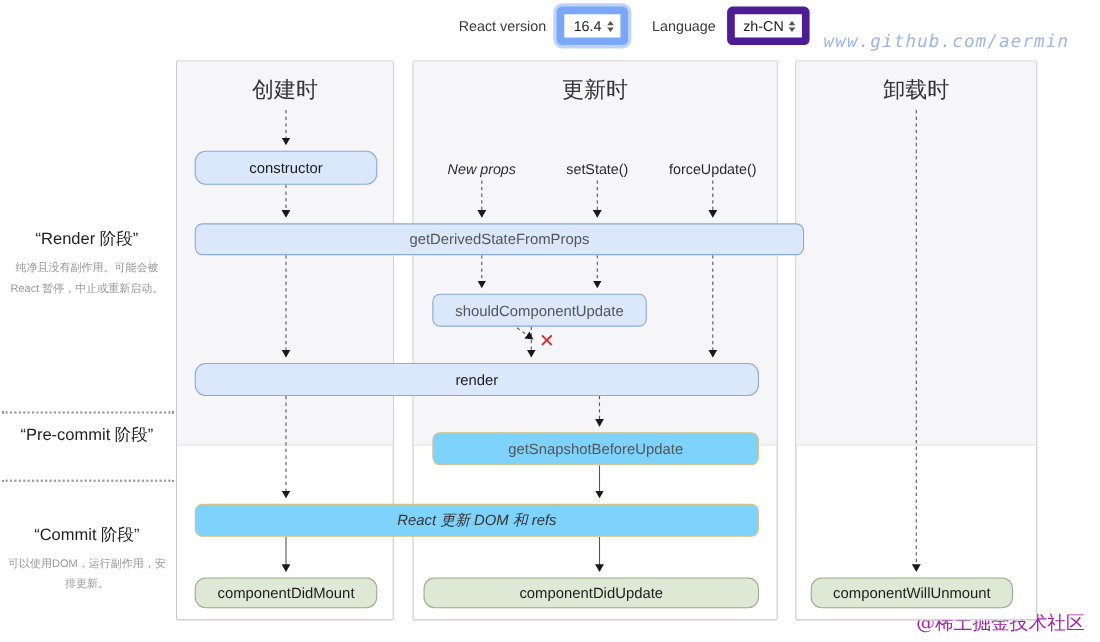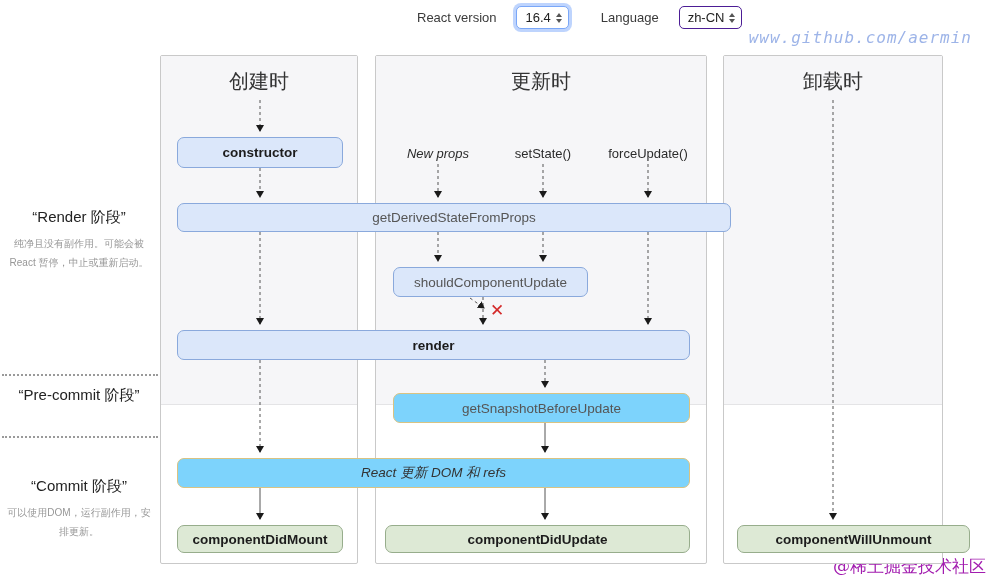--- a/index.html
+++ b/index.html
@@ -2,22 +2,22 @@
 <html><head>
 <meta charset="utf-8">
 <style>
   html,body{margin:0;padding:0;}
   body{
     width:1000px;height:584px;position:relative;background:#ffffff;
     font-family:"Liberation Sans","DejaVu Sans",sans-serif;
     color:#333;overflow:hidden;
   }
   
-  .topbar{position:absolute;left:417px;top:6px;display:flex;align-items:center;gap:20px;font-size:13px;color:#3a3a3a;}
-  .select{display:inline-flex;align-items:center;gap:5px;padding:2px 6px 2px 8px;border:1px solid #4c1d95;
+  .topbar{position:absolute;left:417px;top:6px;display:flex;align-items:center;gap:10px;font-size:13px;color:#3a3a3a;}
+  .select{display:inline-flex;align-items:center;gap:5px;padding:2px 6px 2px 8px;border:7px solid #4c1d95;
     border-radius:5px;background:#fff;font-size:13px;color:#222;cursor:pointer;height:17px;}
   .select.focused{border-color:#7aa7f8;box-shadow:0 0 0 3px rgba(110,160,250,.45);}
   .stepper{display:flex;flex-direction:column;align-items:center;gap:2px;}
   .stepper .up{width:0;height:0;border-left:3.5px solid transparent;border-right:3.5px solid transparent;border-bottom:4px solid #555;}
   .stepper .dn{width:0;height:0;border-left:3.5px solid transparent;border-right:3.5px solid transparent;border-top:4px solid #555;}
   
   .wm-top{position:absolute;right:28px;top:28px;font-family:"DejaVu Sans Mono","Liberation Mono",monospace;
     font-size:16px;letter-spacing:1px;color:#9db4e8;font-style:italic;}
   .wm-bottom{position:absolute;right:14px;top:555px;font-family:"DejaVu Serif","Liberation Serif",serif;
     font-size:17px;color:#a21caf;}
@@ -29,21 +29,21 @@
   
   .panel{position:absolute;top:55px;height:509px;background:#fff;border:1px solid #c9c9c9;border-radius:2px;box-sizing:border-box;}
   .panel .render-zone{position:absolute;left:0;right:0;top:0;height:348px;background:#f6f6f8;border-bottom:1px solid #e4e4e6;}
   .col-title{position:absolute;text-align:center;font-size:20px;color:#333;}
   
   .node{position:absolute;box-sizing:border-box;text-align:center;font-size:13.5px;
     border-radius:7px;display:flex;align-items:center;justify-content:center;cursor:pointer;}
   .node.blue{background:#dbe7fa;border:1px solid #8aa9dc;}
   .node.yellow{background:#7dd3fc;border:1px solid #d9c382;}
   .node.green{background:#dde9d5;border:1px solid #97ad8c;}
-  .node.bold{font-weight:bold;color:#1c1c1c;}
+  .node.bold{font-weight:normal;color:#1c1c1c;border-radius:10px;}
   .node.plain{color:#555;}
   .node.italic{font-style:italic;font-weight:500;color:#333;}
   
   .trigger{position:absolute;width:120px;text-align:center;font-size:13px;color:#2b2b2b;}
   .trigger.italic{font-style:italic;}
   
   .overlay{position:absolute;left:0;top:0;pointer-events:none;}
   .reject-x{position:absolute;left:490px;top:300px;font-size:17px;font-weight:900;color:#d42a2a;}
 </style>
 </head>
@@ -137,13 +137,13 @@
 <span class="reject-x">✕</span>
 
 <div class="node blue bold" style="left:177px;top:137px;width:166px;height:31px;">constructor</div>
 <div class="node blue plain" style="left:177px;top:203px;width:554px;height:29px;">getDerivedStateFromProps</div>
 <div class="node blue plain" style="left:393px;top:267px;width:195px;height:30px;">shouldComponentUpdate</div>
 <div class="node blue bold" style="left:177px;top:330px;width:513px;height:30px;">render</div>
 <div class="node yellow plain" style="left:393px;top:393px;width:297px;height:30px;">getSnapshotBeforeUpdate</div>
 <div class="node yellow italic" style="left:177px;top:458px;width:513px;height:30px;">React 更新 DOM 和 refs</div>
 <div class="node green bold" style="left:177px;top:525px;width:166px;height:28px;">componentDidMount</div>
 <div class="node green bold" style="left:385px;top:525px;width:305px;height:28px;">componentDidUpdate</div>
-<div class="node green bold" style="left:737px;top:525px;width:233px;height:28px;">componentWillUnmount</div>
+<div class="node green bold" style="left:737px;top:525px;width:184px;height:28px;">componentWillUnmount</div>
 
 </body></html>

